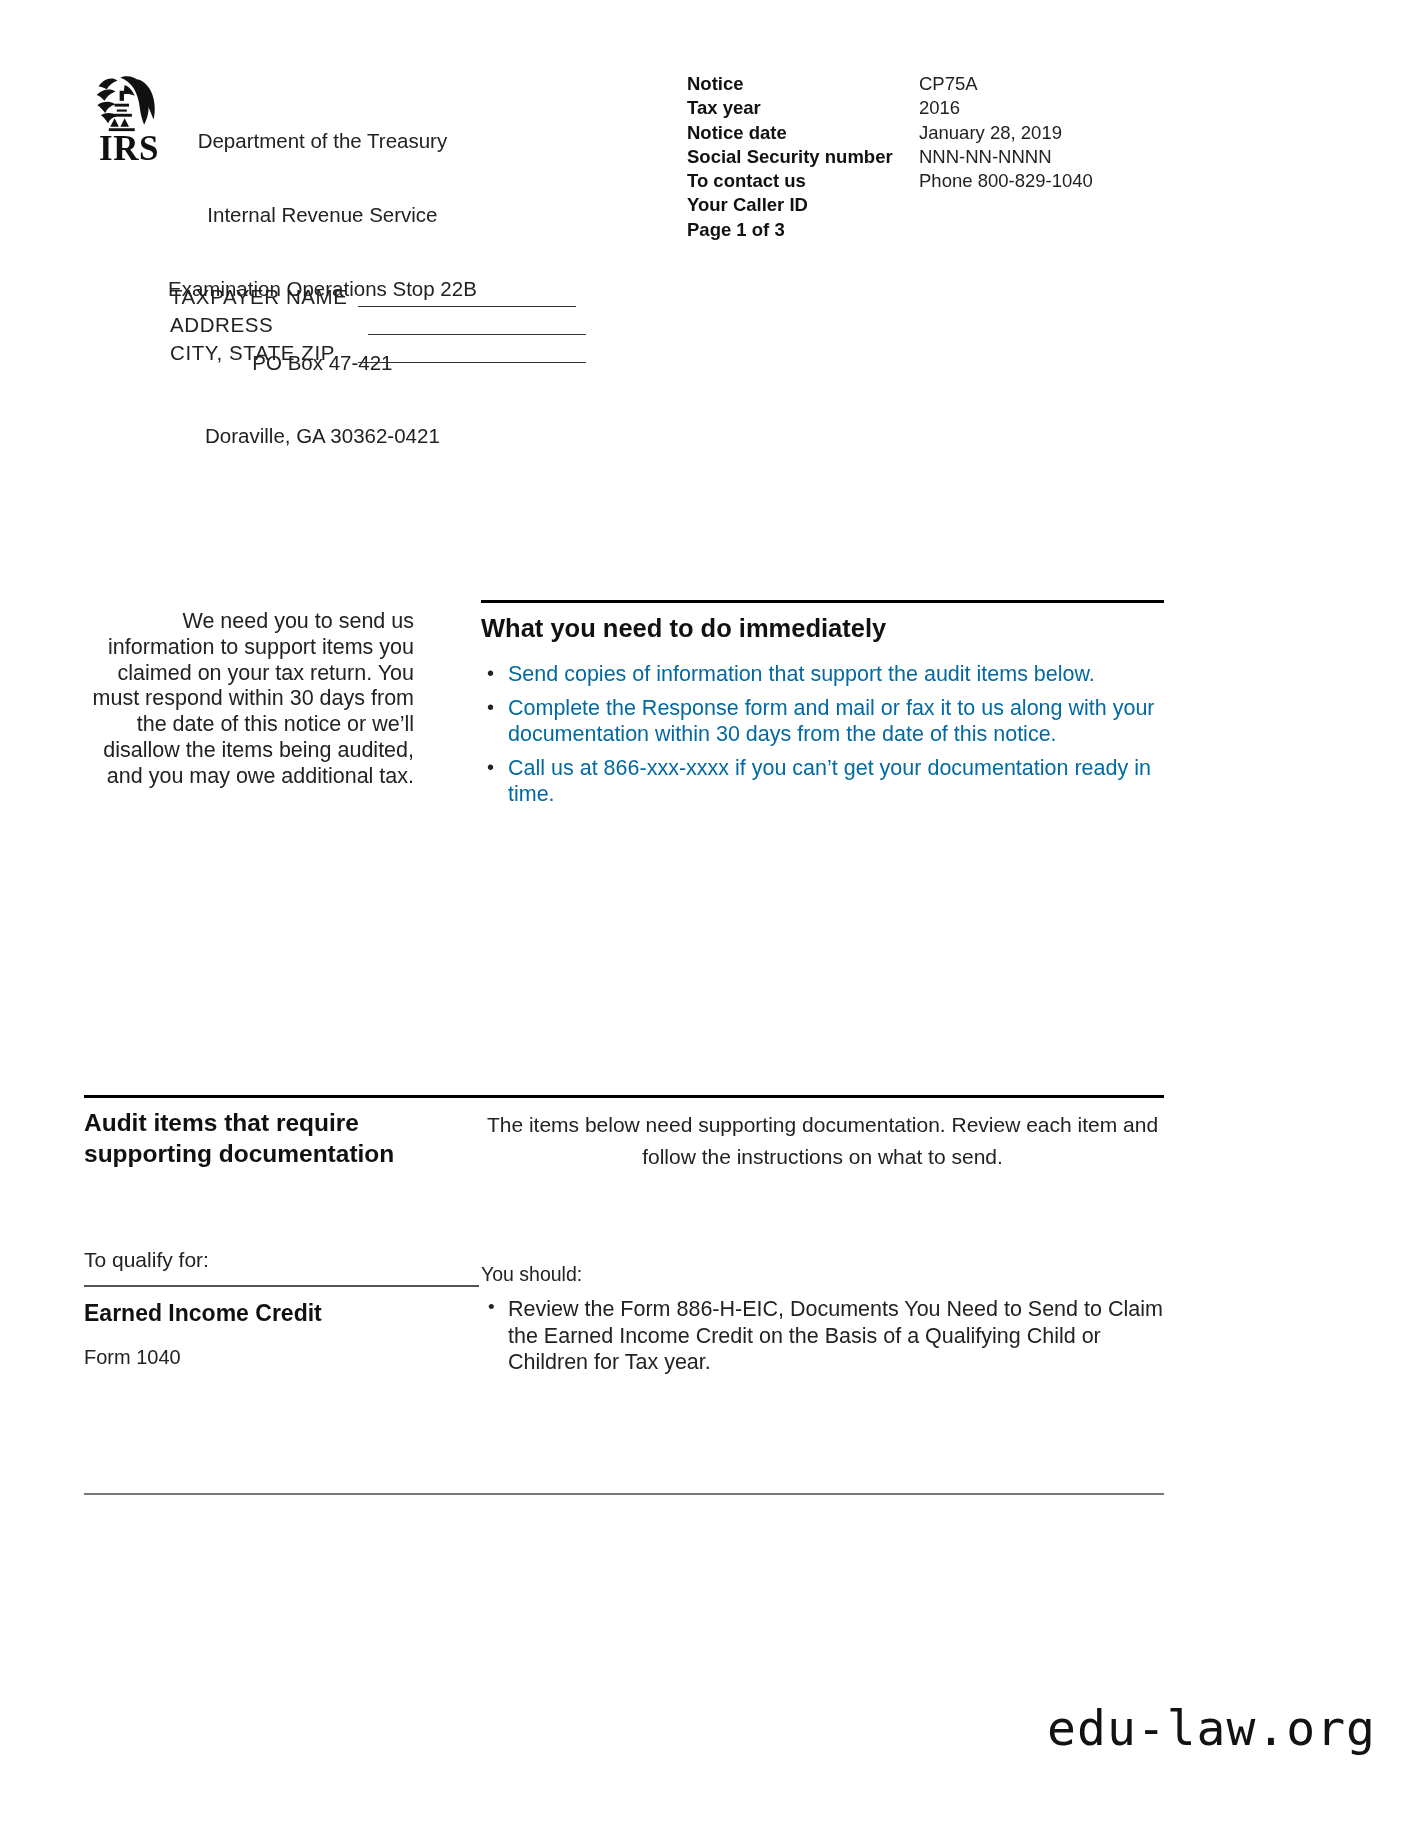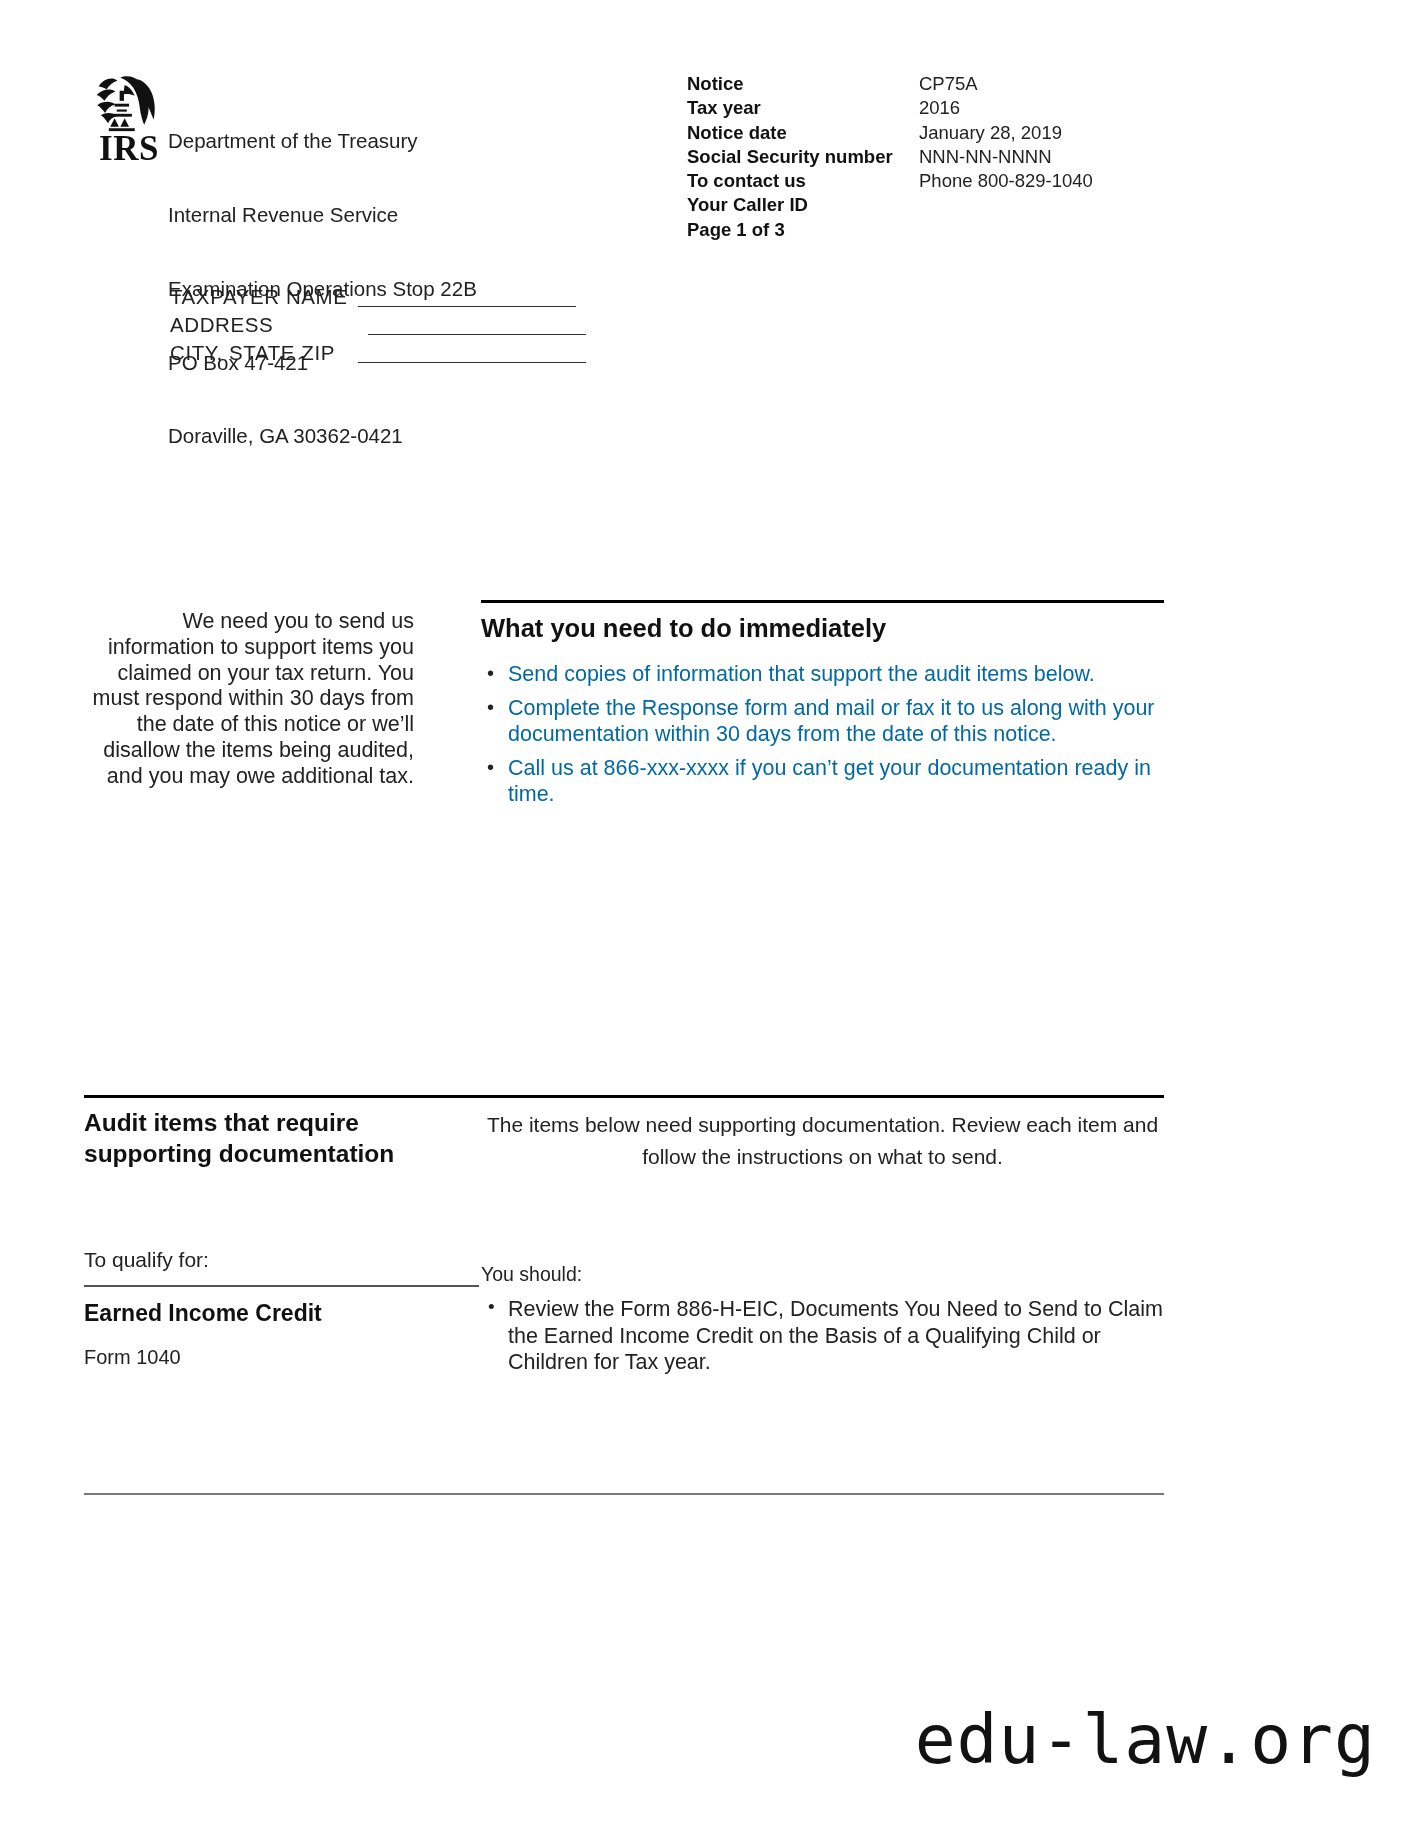--- a/index.html
+++ b/index.html
@@ -54,20 +54,21 @@
   }
 
   .agency-address {
     position: absolute;
     left: 168px;
     top: 18px;
     font-size: 20.5px;
     line-height: 24.6px;
     color: #222;
     white-space: pre;
+    text-align: center;
   }
 
   .notice-table {
     position: absolute;
     left: 687px;
     top: 10px;
     font-size: 18.5px;
     line-height: 24.3px;
   }
   .notice-row {
@@ -349,21 +350,21 @@
   
   .watermark {
     position: absolute;
     left: 0;
     top: 1700px;
     width: 1416px;
     text-align: right;
     padding-right: 40px;
     box-sizing: border-box;
     font-family: "DejaVu Sans Mono", "Liberation Mono", monospace;
-    font-size: 68px;
+    font-size: 48px;
     letter-spacing: 1px;
     color: #121212;
     white-space: pre;
   }
 </style>
 </head>
 <body>
 
 <div class="page">
 

